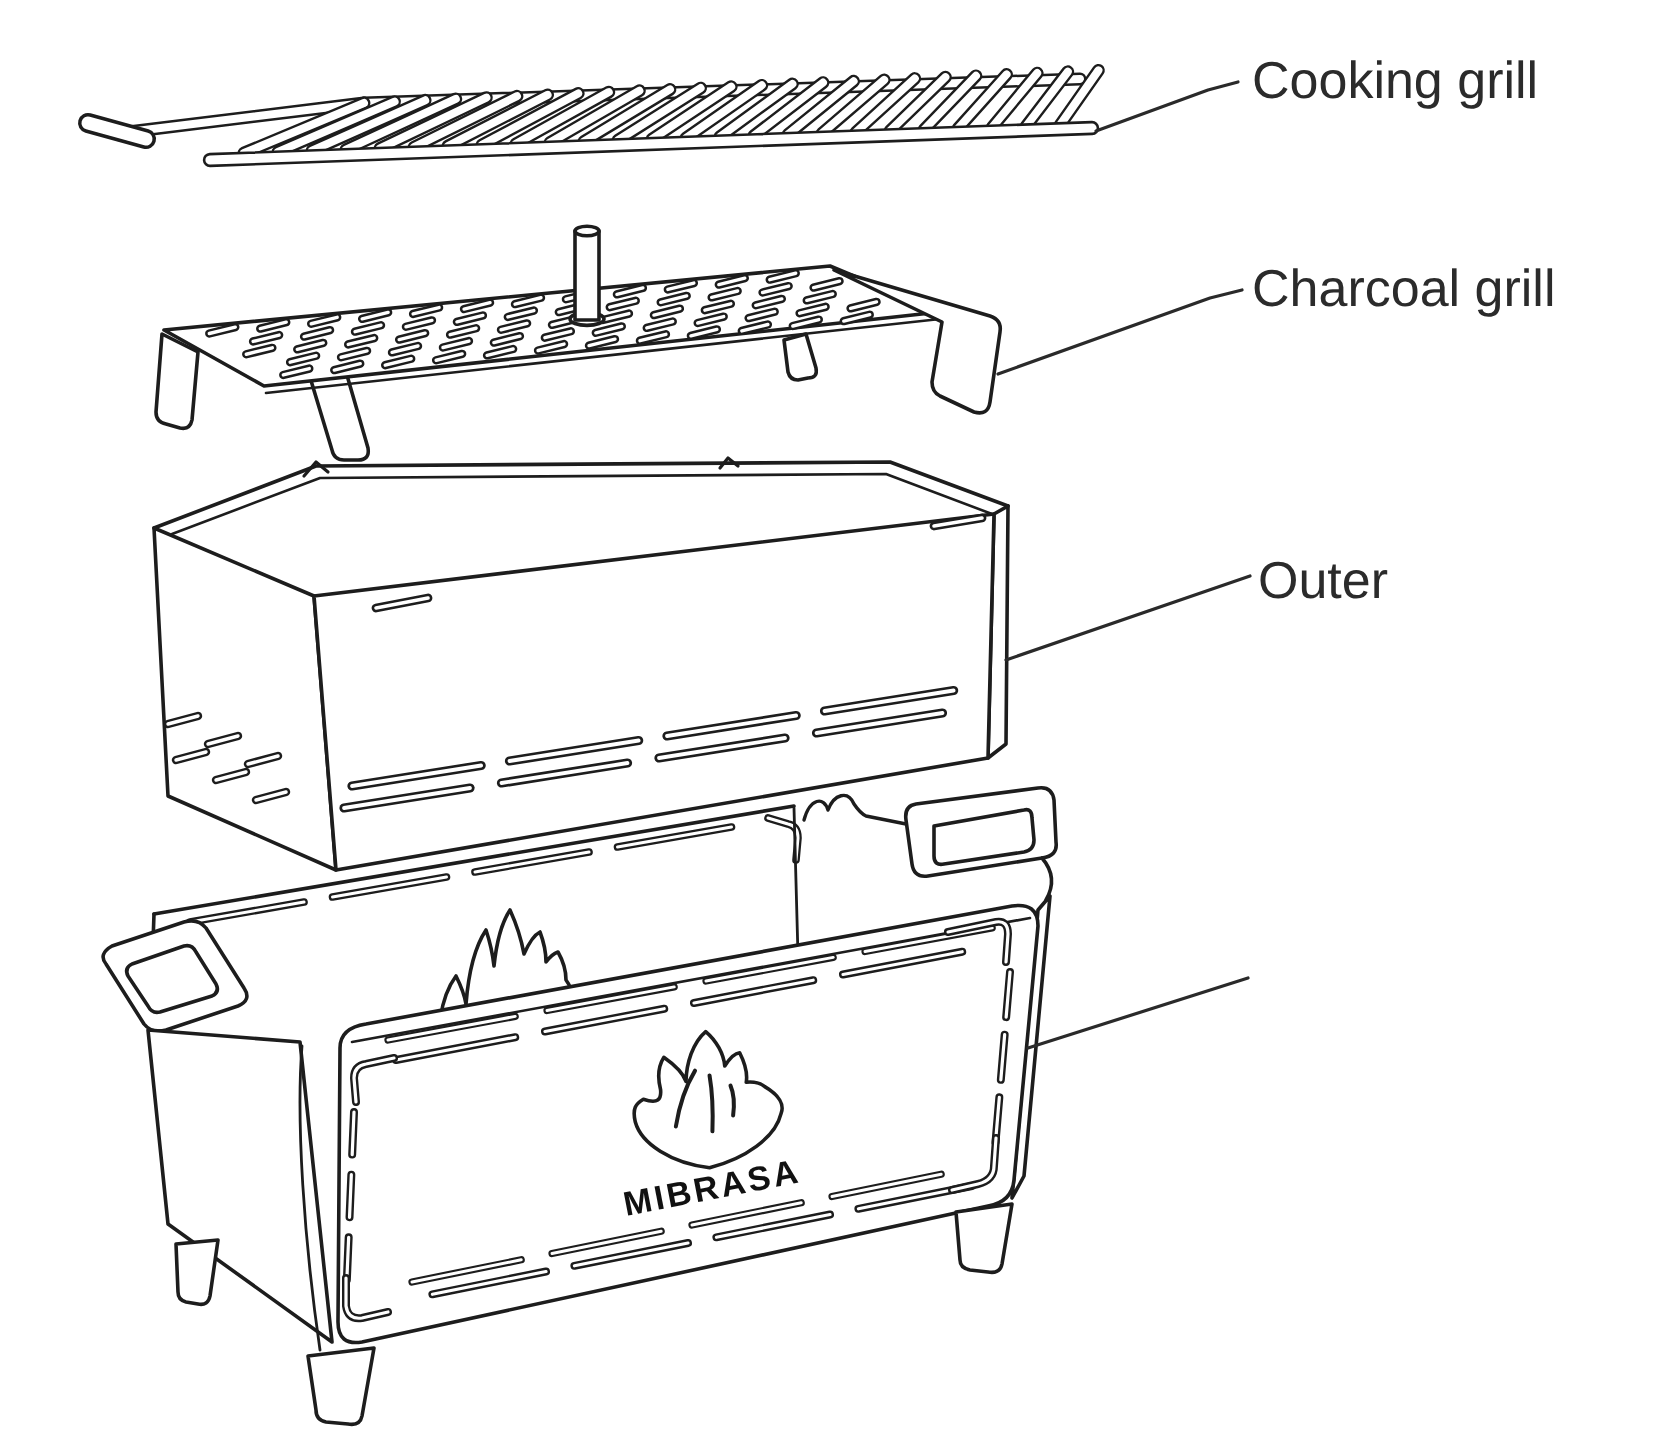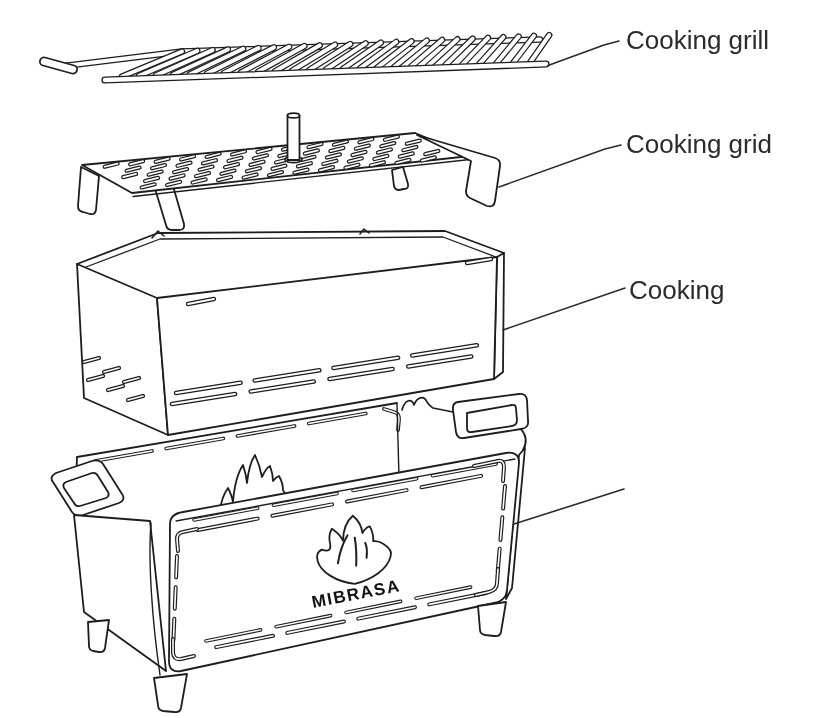--- a/index.html
+++ b/index.html
@@ -386,15 +386,15 @@
       <path class="wf" d="M 88,622 L 109,620 L 105,648 Q 104,653 99,652 L 93,651 Q 89,650 89,646 Z"></path>
       <path class="wf" d="M 154,678 L 187,674 L 181,708 Q 180,713 174,712 L 163,711 Q 158,710 158,705 Z"></path>
       <path class="wf" d="M 478,606 L 506,602 L 501,632 Q 500,637 494,636 L 485,635 Q 480,634 480,630 Z"></path>
     </g>
     <g>
       <polyline class="leader" points="514,524 624,489"></polyline>
     </g>
   </svg>
 
   <div class="part-label" style="left:626px;top:26px;">Cooking grill</div>
-  <div class="part-label" style="left:626px;top:130px;">Cooking grid</div>
-  <div class="part-label" style="left:629px;top:276px;">Cooking</div>
+  <div class="part-label" style="left:626px;top:130px;">Charcoal grill</div>
+  <div class="part-label" style="left:629px;top:276px;">Outer</div>
 </div>
 
 </body></html>

